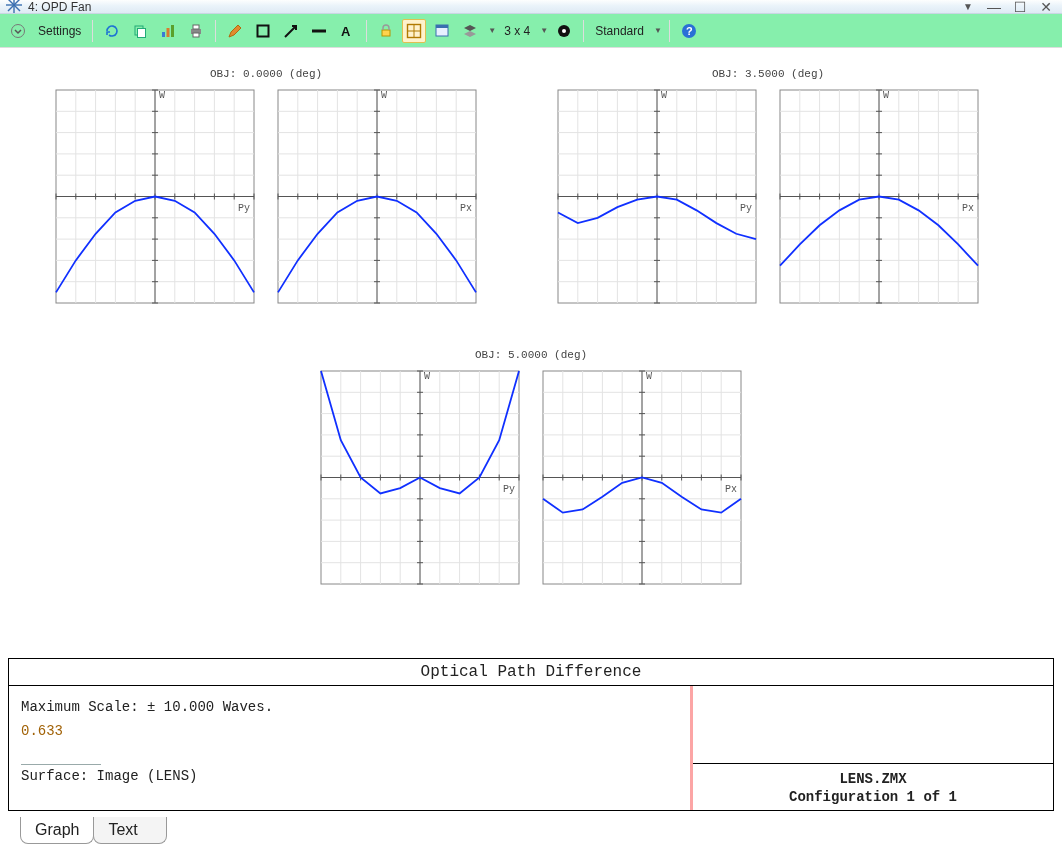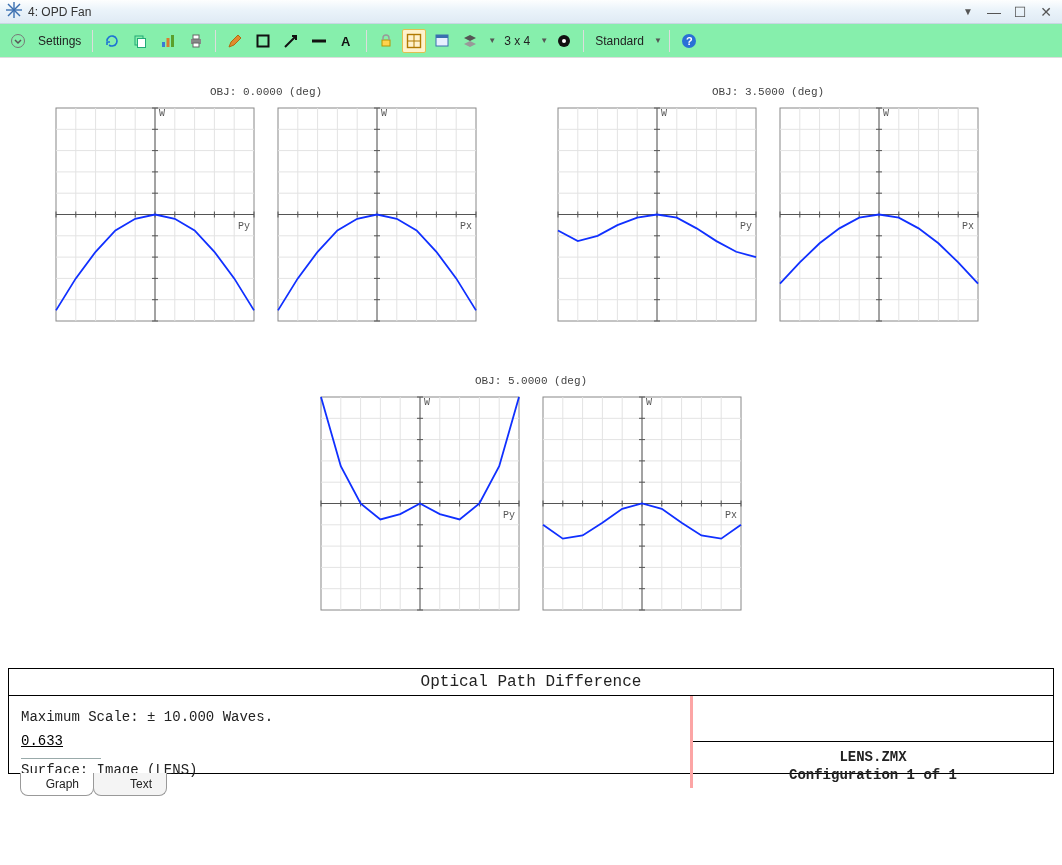--- a/index.html
+++ b/index.html
@@ -7,21 +7,21 @@
     margin: 0;
     font-family: "Segoe UI", Tahoma, sans-serif;
     font-size: 12px;
     background: #fff;
     color: #222;
     width: 1062px;
     height: 865px;
     overflow: hidden;
   }
   .title-bar {
-    height: 24px;
+    height: 14px;
     background: linear-gradient(#fdfefe,#eaf3fa 45%,#dfeaf4);
     border-bottom: 1px solid #c9d6e3;
     display: flex;
     align-items: center;
     padding: 0 6px;
     gap: 6px;
   }
   .title-bar .app-icon svg { width:16px; height:16px; }
   .title-text { flex: 0 0 auto; font-size: 12px; color:#333; }
   .title-spacer { flex: 1; }
@@ -60,34 +60,33 @@
   }
   .plot-row.centered { justify-content:center; padding-left:0; }
   .obj-group {
     text-align:center;
   }
   .obj-title {
     font-family:"Courier New",monospace;
     font-size:11px;
     color:#444;
     margin-bottom:4px;
-    margin-top:8px;
   }
   .pair { display:flex; gap:12px; }
   .plotbox {
     width:210px; height:225px;
     position:relative;
   }
   .plotbox svg { width:100%; height:100%; }
   .info-table {
     margin: 0 8px;
     border: 1px solid #000;
     font-family:"Courier New",monospace;
     font-size:14px;
-    height:106px;
+    height:153px;
     display:flex; flex-direction:column;
   }
   .info-title {
     text-align:center;
     font-size:16px;
     font-weight:normal;
     border-bottom:1px solid #000;
     padding:4px 0;
   }
   .info-body { flex:1; display:flex; }
@@ -103,39 +102,40 @@
     display:flex;
     flex-direction:column;
   }
   .info-right .filler { flex:1; border-bottom:1px solid #000; }
   .info-right .conf {
     text-align:center;
     padding:6px 0 4px 0;
     line-height:1.3;
     font-weight:bold;
   }
-  .wav-val { color:#000000; display:inline-block; border-bottom:1px solid #9aa; padding-bottom:4px; min-width:80px;text-decoration:underline; }
+  .wav-val { color:#a16207; display:inline-block; border-bottom:1px solid #9aa; padding-bottom:20px; min-width:80px; }
   .tabs {
     display:flex;
     padding-left:20px;
     position:relative;
     top:-1px;
   }
   .tab {
     min-width:74px;
     padding:4px 14px;
     border:1px solid #999;
     border-top:none;
     border-bottom-left-radius:8px;
     border-bottom-right-radius:8px;
     background:#f4f4f4;
-    font-size:12px;
-    text-align:right;
+    font-size:16px;
+    text-align:left;
     margin-right:-1px;
     cursor:pointer;
+    margin-top:7px;
   }
   .tab.active { background:#fff; }
   .axis-label {
     font-family:"Courier New",monospace;
     font-size:10px;
     fill:#555;
   }
 </style>
 </head>
 <body>

